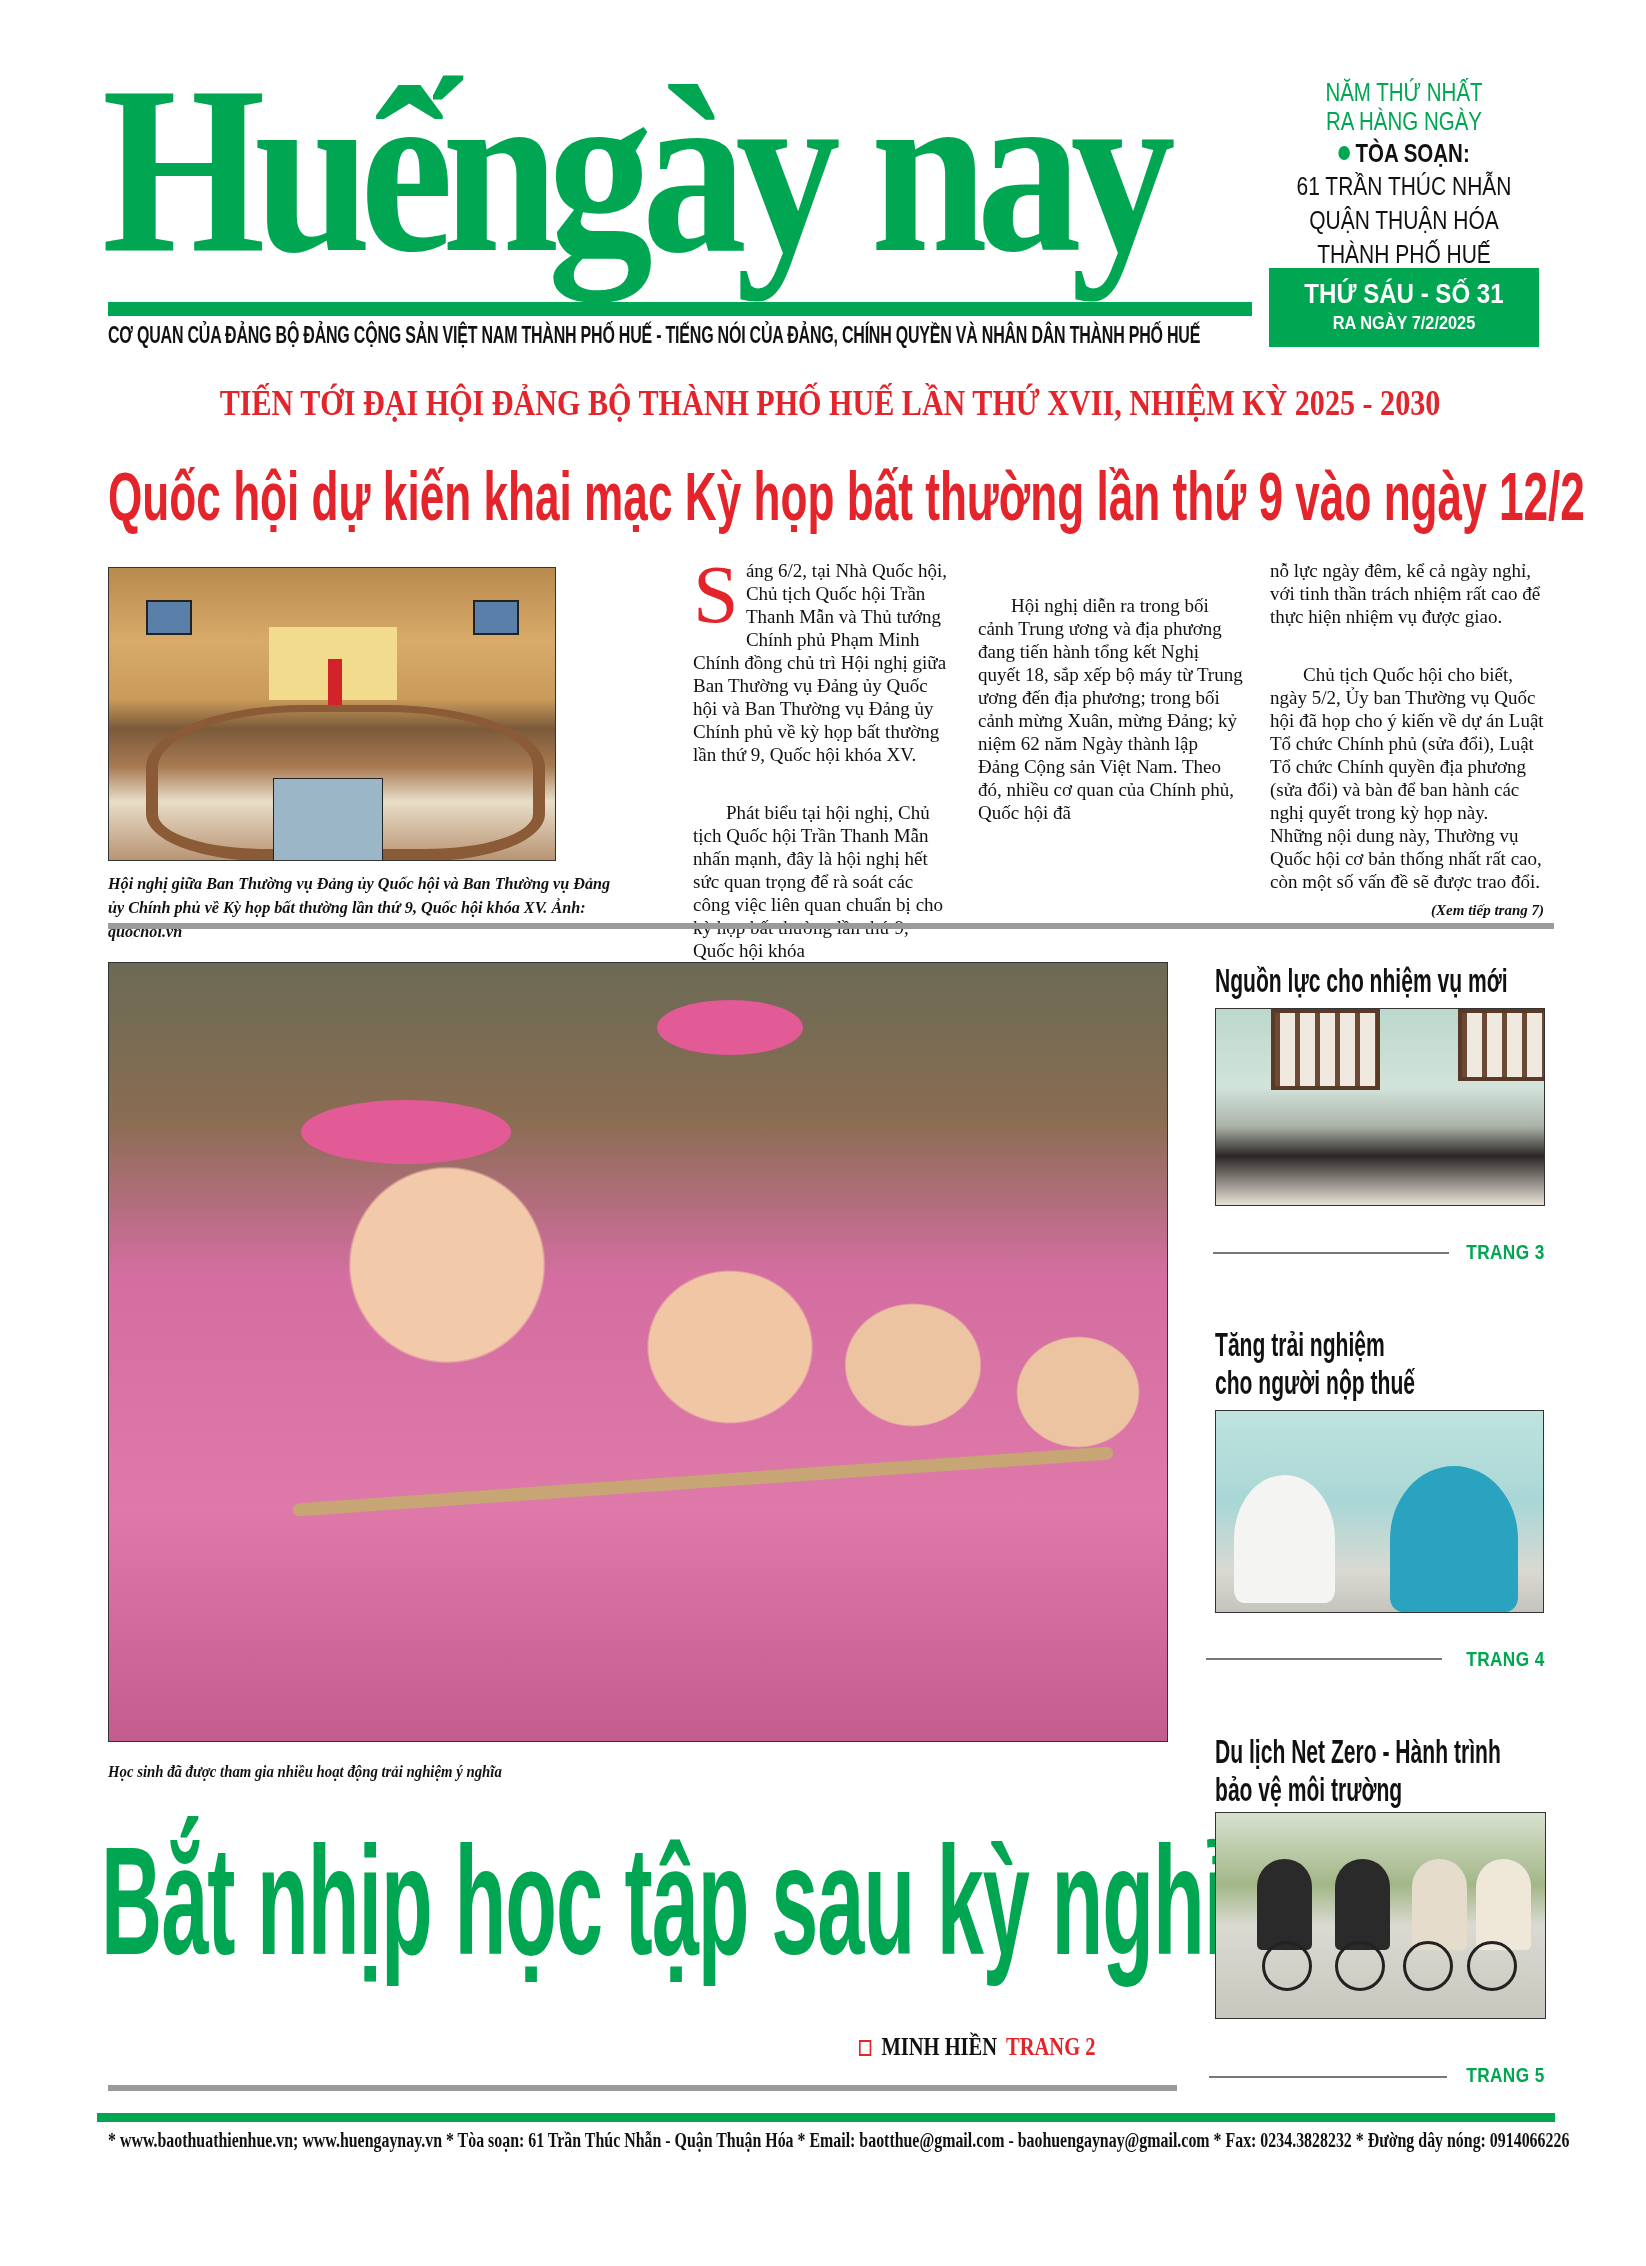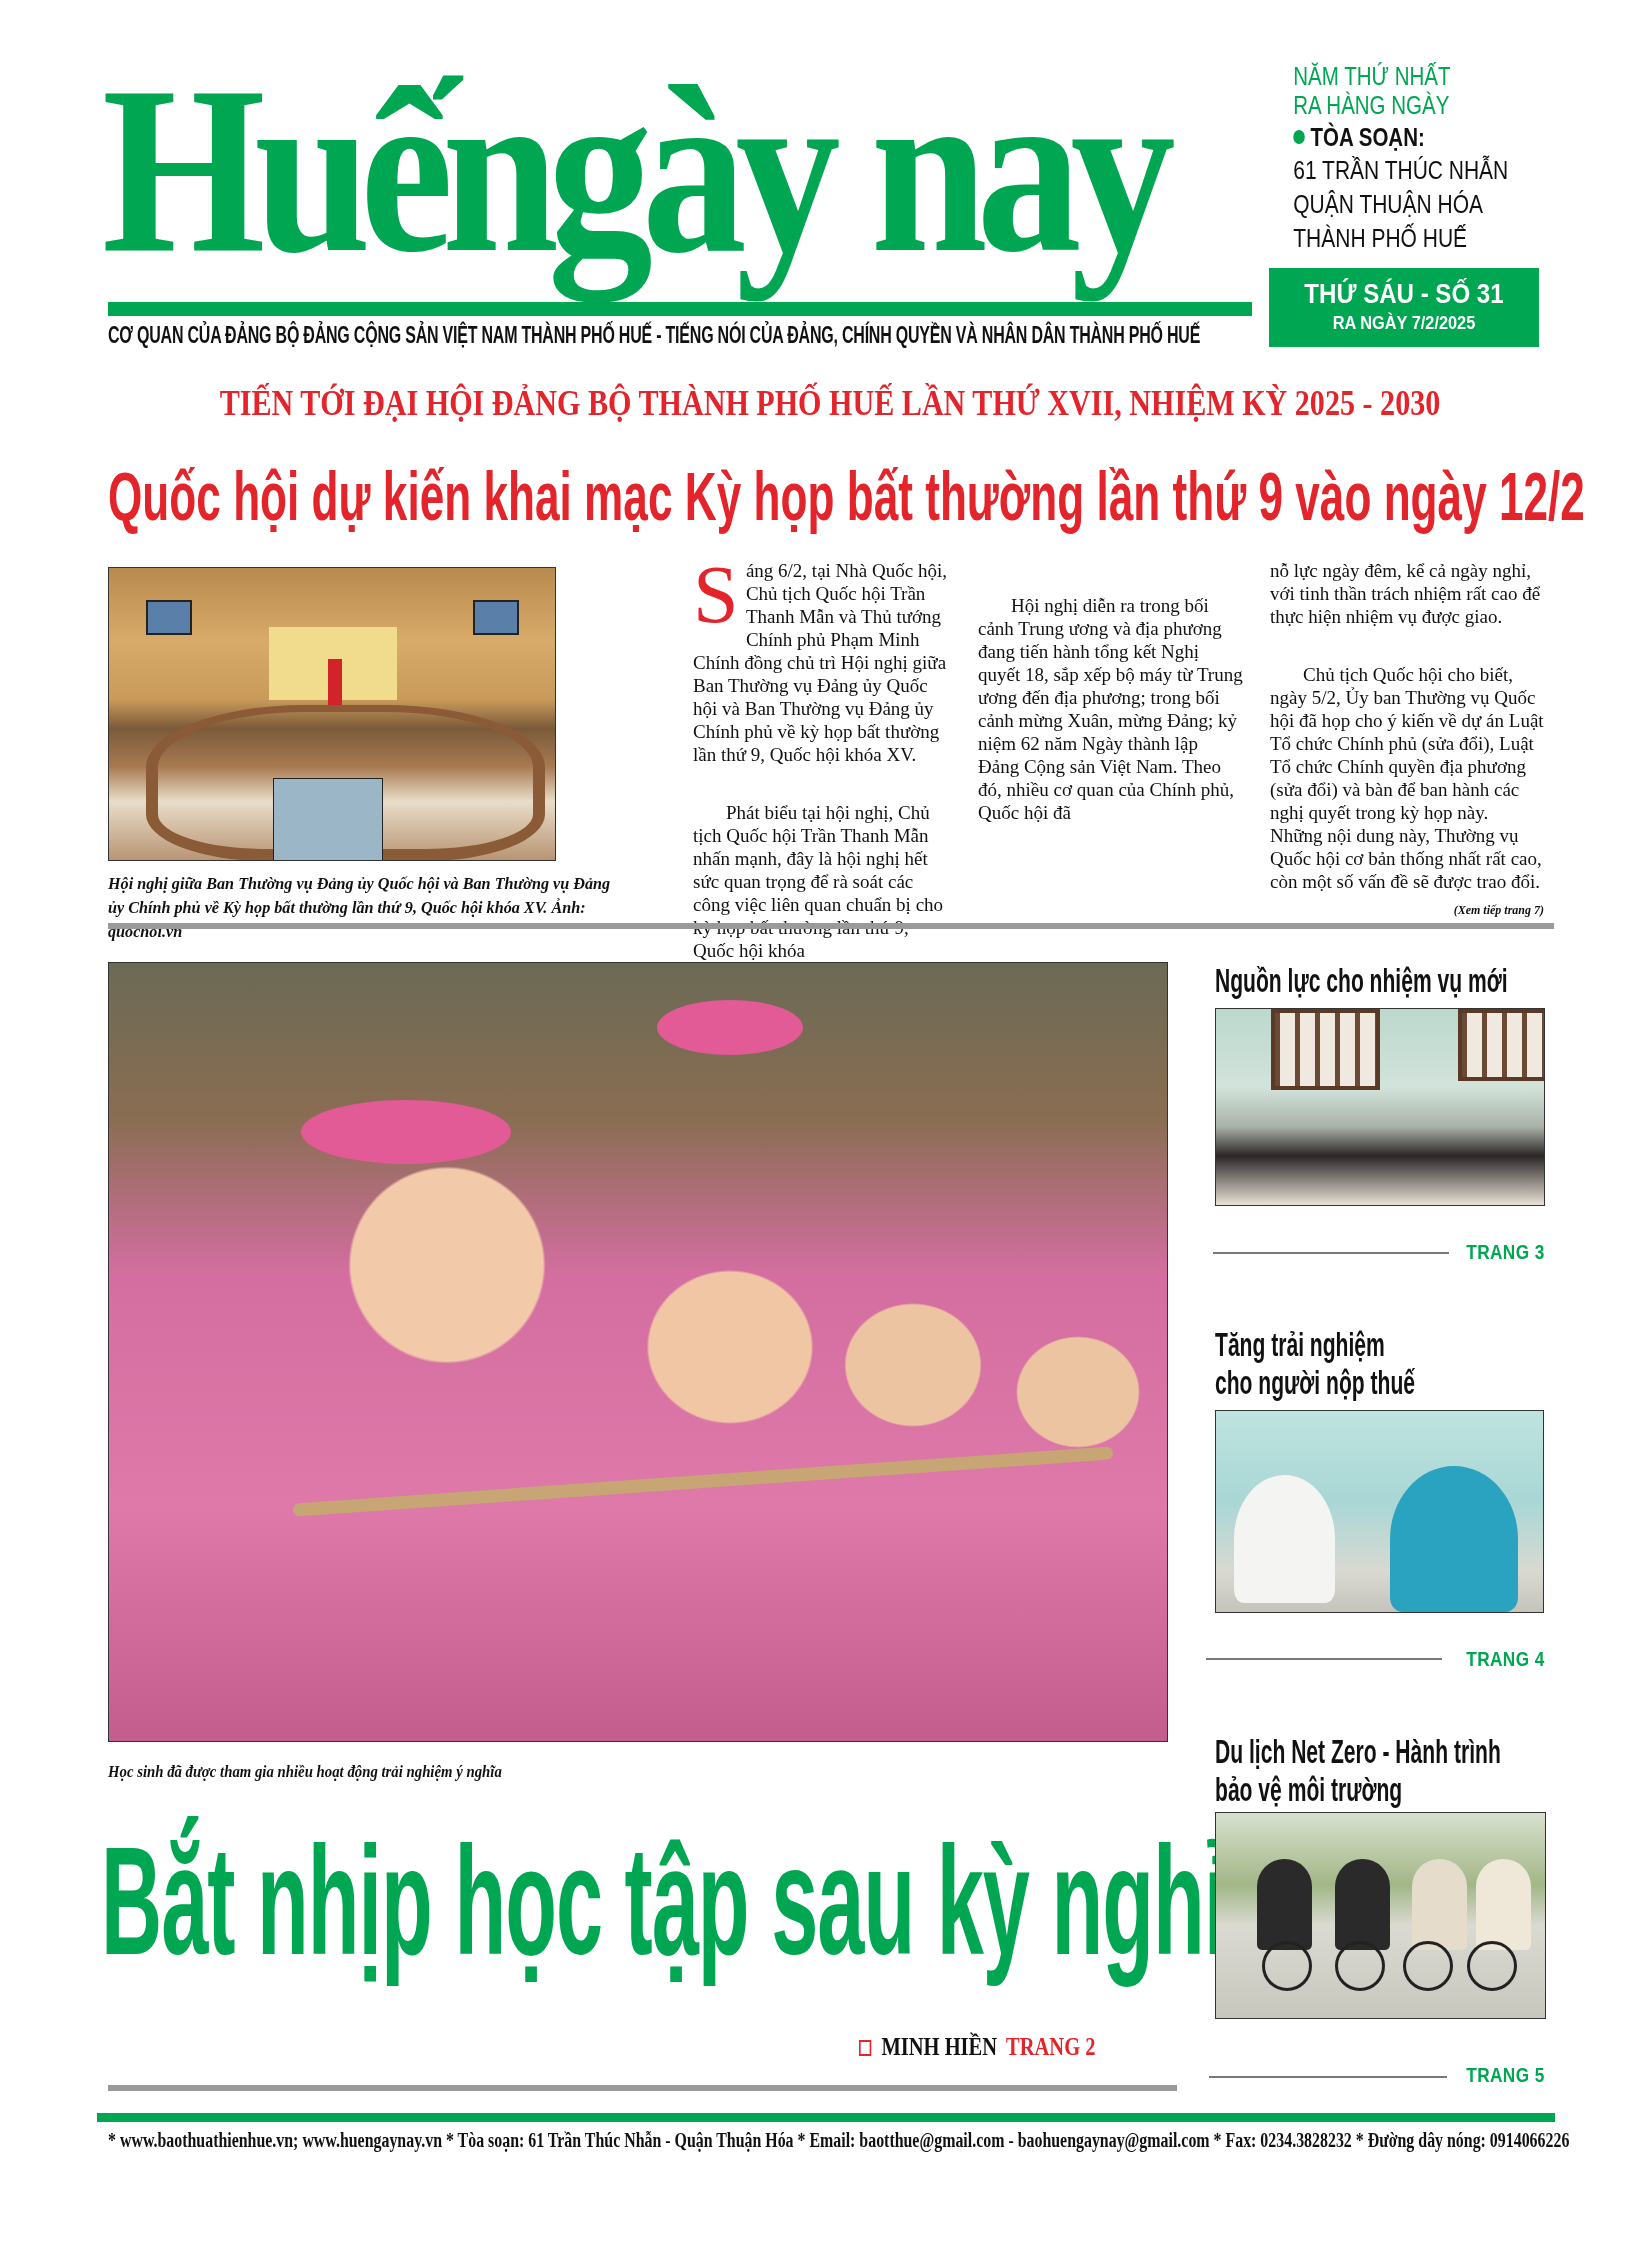--- a/index.html
+++ b/index.html
@@ -1,21 +1,21 @@
 <!DOCTYPE html>
 <html style="font-size:14.6px"><head>
 <meta charset="utf-8">
 <style>
   html,body{margin:0;padding:0;background:#fff;}
   body{width:1647px;height:2267px;position:relative;overflow:hidden;font-family:"Liberation Serif",serif;color:#111;}
   .abs{position:absolute;}
   .masthead{left:102px;top:37px;width:1124px;height:265px;font-family:"Liberation Serif",serif;font-weight:bold;color:#00a651;font-size:239px;line-height:265px;letter-spacing:-12.8px;white-space:nowrap;transform:scaleX(0.88);transform-origin:left center;}
   .green-bar{background:#00a651;}
   .tagline{left:108px;top:322px;width:1144px;font-family:"Liberation Sans",sans-serif;font-weight:bold;font-size:23px;white-space:nowrap;transform:scaleX(0.695);transform-origin:left top;letter-spacing:-0.3px;}
-  .info{left:1269px;top:62px;width:270px;font-family:"Liberation Sans",sans-serif;}
+  .info{left:1269px;top:78px;width:270px;text-align:center;font-family:"Liberation Sans",sans-serif;}
   .info .green{color:#00a651;font-size:25px;line-height:29px;transform:scaleX(0.82);}
   .info .office{font-weight:bold;font-size:25px;line-height:31px;margin-top:1.8px;transform:scaleX(0.82);}
   .info .dot{display:inline-block;width:13.7px;height:13.7px;border-radius:50%;background:#00a651;margin-right:7.3px;vertical-align:1.8px;}
   .info .addr{font-size:25.6px;line-height:34px;transform:scaleX(0.82);}
   .issue-box{left:1269px;top:268px;width:270px;height:79px;background:#00a651;color:#fff;text-align:center;font-family:"Liberation Sans",sans-serif;font-weight:bold;}
   .issue-box .l1{font-size:28px;line-height:33px;padding-top:9.1px;transform:scaleX(0.86);}
   .issue-box .l2{font-size:19px;line-height:25.6px;transform:scaleX(0.86);}
   .kicker{left:108px;top:384px;width:1444px;text-align:center;color:#e3242b;font-family:"Liberation Serif",serif;font-weight:bold;font-size:35px;white-space:nowrap;transform:scaleX(0.86);transform-origin:center top;}
   .headline{left:108px;top:446px;width:1446px;color:#e3242b;font-family:"Liberation Sans",sans-serif;font-weight:bold;font-size:69px;line-height:101px;white-space:nowrap;transform:scaleX(0.64);transform-origin:left top;}
   .photo{border:0.9px solid #333;box-sizing:border-box;overflow:hidden;}
@@ -23,21 +23,21 @@
   .ph-meeting .screen{position:absolute;background:#5a7fa8;border:2.7px solid #222;}
   .ph-meeting .backwall{position:absolute;left:160px;top:59px;width:128px;height:73px;background:#f0dc8c;}
   .ph-meeting .flag{position:absolute;left:219px;top:91px;width:13.7px;height:46px;background:#d3232a;}
   .ph-meeting .table{position:absolute;left:37px;top:137px;width:375px;height:137px;border:12.8px solid #8b5a36;border-radius:40% 40% 30% 30%;border-top-width:7.3px;}
   .ph-meeting .monitor{position:absolute;left:164px;top:210px;width:108px;height:84px;background:#9bb6c7;border:1.8px solid #222;}
   .caption-top{left:108px;top:871px;width:548px;font-style:italic;font-weight:bold;font-size:17.4px;line-height:24px;transform:scaleX(0.93);transform-origin:left top;}
   .col{top:559px;font-size:19px;line-height:23px;text-align:left;}
   .col p{margin:0;}
   .col .ind{text-indent:33px;margin-top:35px;}
   .dropcap{float:left;color:#e3242b;font-size:82px;line-height:64px;height:66px;margin:3.7px 7.3px 0 0;font-family:"Liberation Serif",serif;}
-  .continued{font-style:italic;font-weight:bold;font-size:12px;text-align:right;margin-top:5.5px !important;}
+  .continued{font-style:italic;font-weight:bold;font-size:15px;text-align:right;margin-top:5.5px !important;}
   .gray-rule{background:#9a9a9a;height:5.5px;}
   .ph-kids{left:108px;top:962px;width:1060px;height:780px;background:
      radial-gradient(ellipse 137px 137px at 338px 302px,#f2c9a9 0%,#f2c9a9 70%,transparent 72%),
      radial-gradient(ellipse 119px 110px at 621px 384px,#f0c6a4 0%,#f0c6a4 68%,transparent 70%),
      radial-gradient(ellipse 101px 91px at 804px 402px,#ecc4a2 0%,#ecc4a2 66%,transparent 68%),
      radial-gradient(ellipse 91px 82px at 969px 429px,#ecc4a2 0%,#ecc4a2 66%,transparent 68%),
      linear-gradient(180deg,#6b6a55 0%,#8a6d52 20%,#d46ea0 40%,#de79aa 70%,#c25d8d 100%);}
   .ph-kids .rope{position:absolute;left:183px;top:512px;width:822px;height:12.8px;background:#c7a574;transform:rotate(-4deg);border-radius:6.4px;}
   .ph-kids .hat{position:absolute;left:192px;top:137px;width:210px;height:64px;background:#e25a96;border-radius:50%;}
   .ph-kids .hat2{position:absolute;left:548px;top:37px;width:146px;height:55px;background:#e25a96;border-radius:50%;}

